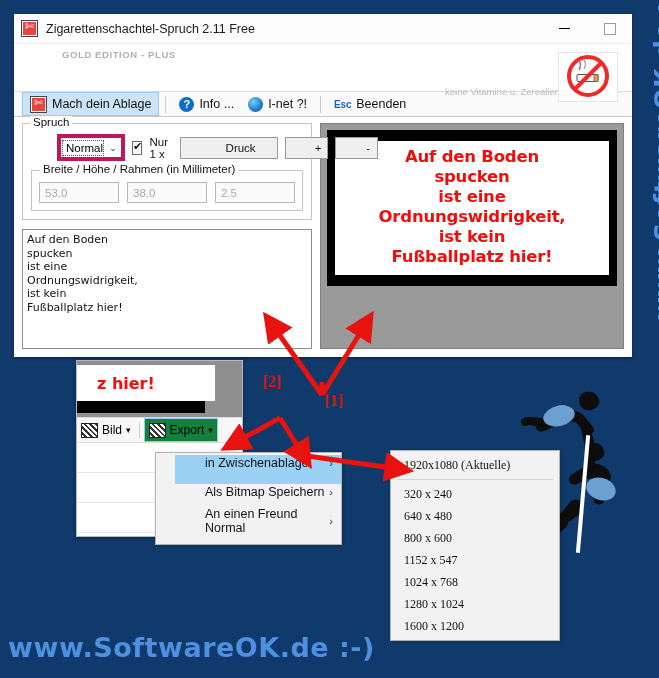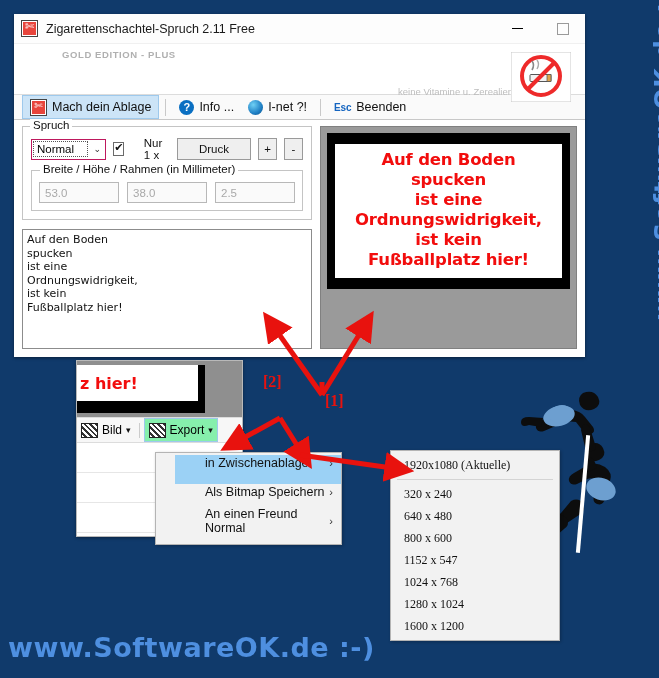--- a/index.html
+++ b/index.html
@@ -32,21 +32,21 @@
     z-index:6;background:#103a6b;
   }
   #wm-bottom .txt{
     position:absolute;left:8px;top:10px;
     color:#4e8fe0;font-size:27px;font-weight:bold;
     font-family:"DejaVu Sans", sans-serif;
     letter-spacing:0.5px;
   }
   
   #app-window{
-    position:absolute;left:14px;top:14px;width:571px;height:343px;
+    position:absolute;left:14px;top:14px;width:618px;height:343px;
     background:#ffffff;
     box-shadow:0 1px 3px rgba(0,0,0,.45);
     z-index:10;
     display:flex;flex-direction:column;
   }
   #titlebar{
     height:29px;background:#fdfdfd;display:flex;align-items:center;
     border-bottom:1px solid #f0f0f0;
   }
   .app-icon{
@@ -120,32 +120,32 @@
   #content{flex:1;display:flex;padding:6px 8px 8px 8px;gap:8px;background:#fff;}
   #leftcol{width:290px;}
   
   .groupbox{border:1px solid #c4c4c4;position:relative;padding:10px 8px 8px 8px;}
   .groupbox > .gl{
     position:absolute;top:-8px;left:7px;background:#fff;padding:0 3px;
     font-size:11.5px;color:#111;
   }
   .row1{display:flex;align-items:center;gap:7px;}
   .combo{
-    width:92px;height:19px;border:1px solid #be185d;background:#fff;
-    display:flex;align-items:center;font-size:11.5px;
+    width:92px;height:19px;border:4px solid #be185d;background:#fff;
+    display:flex;align-items:center;font-size:11.5px;margin-left:26px;
   }
   .combo .val{flex:1;padding-left:3px;border:1px dotted #555;margin:1px;height:14px;line-height:14px;}
   .combo .arrow{width:16px;text-align:center;font-size:9px;color:#333;}
-  .chk{display:flex;align-items:center;gap:20px;font-size:11.5px;color:#111;}
+  .chk{display:flex;align-items:center;gap:8px;font-size:11.5px;color:#111;}
   .chkbox{width:12px;height:12px;border:1px solid #6a6a6a;background:#fff;
     position:relative;}
   .chkbox::after{content:"\2714";position:absolute;left:0px;top:-2px;font-size:11px;color:#111;}
   .btn{
     height:20px;min-width:72px;border:1px solid #9a9a9a;background:#efefef;
-    font-size:11.5px;color:#111;display:flex;align-items:center;justify-content:center;
+    font-size:11.5px;color:#111;display:flex;align-items:center;justify-content:center;padding-left:24px;
   }
   .btn.sm{min-width:17px;width:17px;}
   .inner-gb{
     margin-top:9px;border:1px solid #c4c4c4;position:relative;
     padding:11px 7px 7px 7px;
   }
   .inner-gb > .gl{
     position:absolute;top:-8px;left:8px;background:#fff;padding:0 3px;
     font-size:11.5px;color:#111;
   }
@@ -178,29 +178,29 @@
   
   #win2{
     position:absolute;left:76px;top:360px;width:165px;height:175px;
     background:#fff;border:1px solid #b9b9b9;
     box-shadow:0 1px 3px rgba(0,0,0,.4);
     z-index:20;overflow:hidden;
   }
   #win2-preview{background:#8f8f8f;height:52px;padding:4px 6px 0 0;}
   #win2-black{background:#000;height:48px;width:128px;padding-left:0;}
   #win2-white{background:#fff;height:36px;width:118px;margin-left:0px;
-    display:flex;align-items:center;padding-left:3px;}
+    display:flex;align-items:center;padding-left:20px;}
   #win2-white span{color:#f20d0d;font-weight:bold;font-size:16px;
     font-family:"DejaVu Sans", sans-serif;}
   #win2-tb{
     height:24px;background:#f7f7f7;border-top:1px solid #dcdcdc;
     border-bottom:1px solid #dcdcdc;display:flex;align-items:center;
   }
   .w2btn{display:flex;align-items:center;gap:4px;font-size:12px;padding:1px 4px;height:20px;}
-  .w2btn.sel{background:#86efac;border:1px solid #9ec9ec;}
+  .w2btn.sel{background:#15803d;border:1px solid #9ec9ec;}
   .ic-img{
     width:15px;height:13px;border:1px solid #222;background:
       repeating-linear-gradient(45deg,#fff 0 2px,#333 2px 4px);
   }
   .caret{font-size:9px;color:#111;}
   .w2sep{width:1px;height:15px;background:#ccc;margin:0 4px;}
   .w2rows > div{height:29px;border-bottom:1px solid #e6e6e6;}
   
   #menu1{
     position:absolute;left:155px;top:452px;width:185px;

